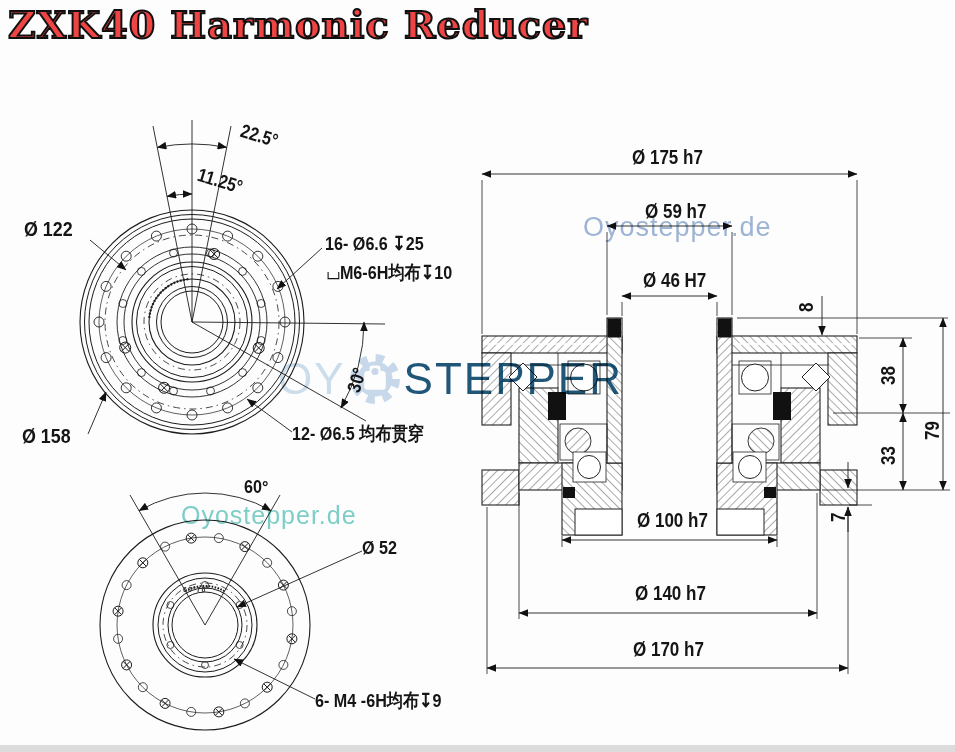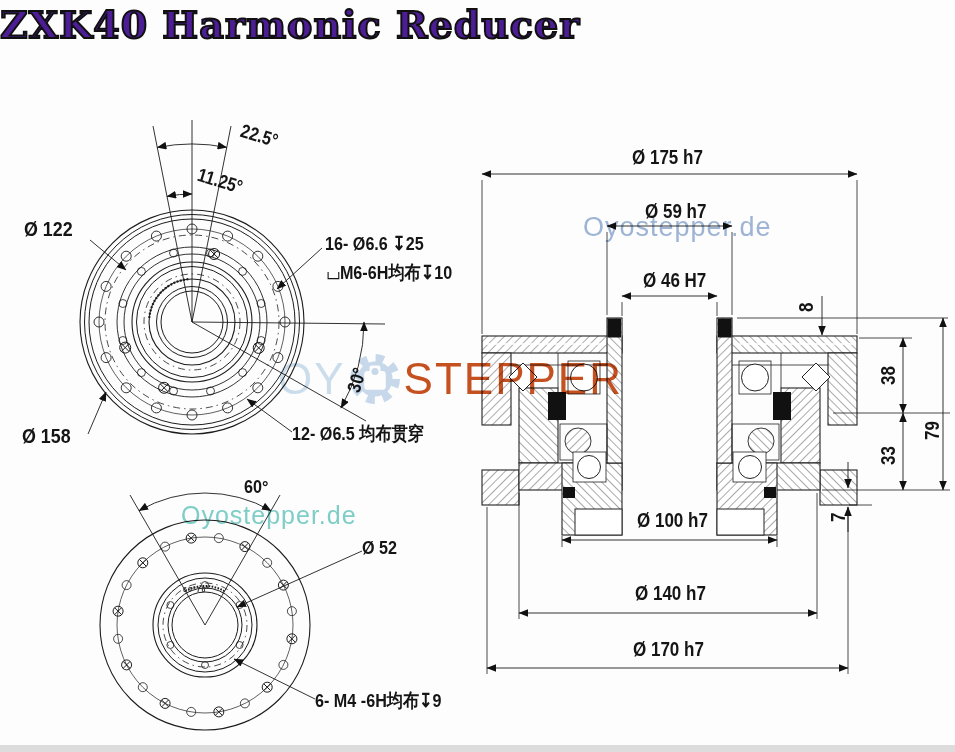--- a/index.html
+++ b/index.html
@@ -1,33 +1,33 @@
 <!DOCTYPE html>
 <html><head>
 <meta charset="utf-8">
 <style>
   html,body{margin:0;padding:0;background:#ffffff;}
   #stage{position:relative;width:955px;height:752px;background:#fdfdfd;overflow:hidden;
          font-family:"Liberation Sans",sans-serif;}
-  #title{position:absolute;left:0;top:2px;font-family:"DejaVu Serif",serif;font-weight:bold;
-         font-size:38px;letter-spacing:1px;color:#4c1d95;-webkit-text-stroke:2px #101010;
+  #title{position:absolute;left:8px;top:2px;font-family:"DejaVu Serif",serif;font-weight:bold;
+         font-size:38px;letter-spacing:1px;color:#ef4444;-webkit-text-stroke:2px #101010;
          white-space:nowrap;}
   .lbl{position:absolute;font-weight:bold;font-size:19px;color:#151515;white-space:nowrap;
        transform-origin:left top;transform:scaleX(.85);line-height:1;}
   .big{font-size:21px;}
   .dim{font-size:20px;}
   .tiny{font-size:7px;letter-spacing:1px;color:#333;transform:none;}
   svg.art{position:absolute;left:0;top:0;}
   .wm{position:absolute;font-weight:normal;mix-blend-mode:multiply;white-space:nowrap;line-height:1;}
   #wm-top{left:583px;top:214px;font-size:27px;color:#9fb6d6;letter-spacing:1px;}
   #wm-bottom{left:181px;top:503px;font-size:25px;color:#7fd0c9;letter-spacing:1px;}
   #wm-center{left:278px;top:352px;font-size:44px;letter-spacing:2px;display:flex;
              align-items:center;opacity:.92;}
   #wm-center .pre{color:#c9dcec;}
-  #wm-center .suf{color:#c2410c;}
+  #wm-center .suf{color:#0c4a6e;}
   #wm-center svg{margin:0 2px;}
   #bottom-bar{position:absolute;left:0;bottom:0;width:955px;height:7px;background:#dcdcdc;}
 </style>
 </head>
 <body>
 
 <div id="stage">
 
 <svg class="art" width="955" height="752" viewBox="0 0 955 752">
 <defs>

